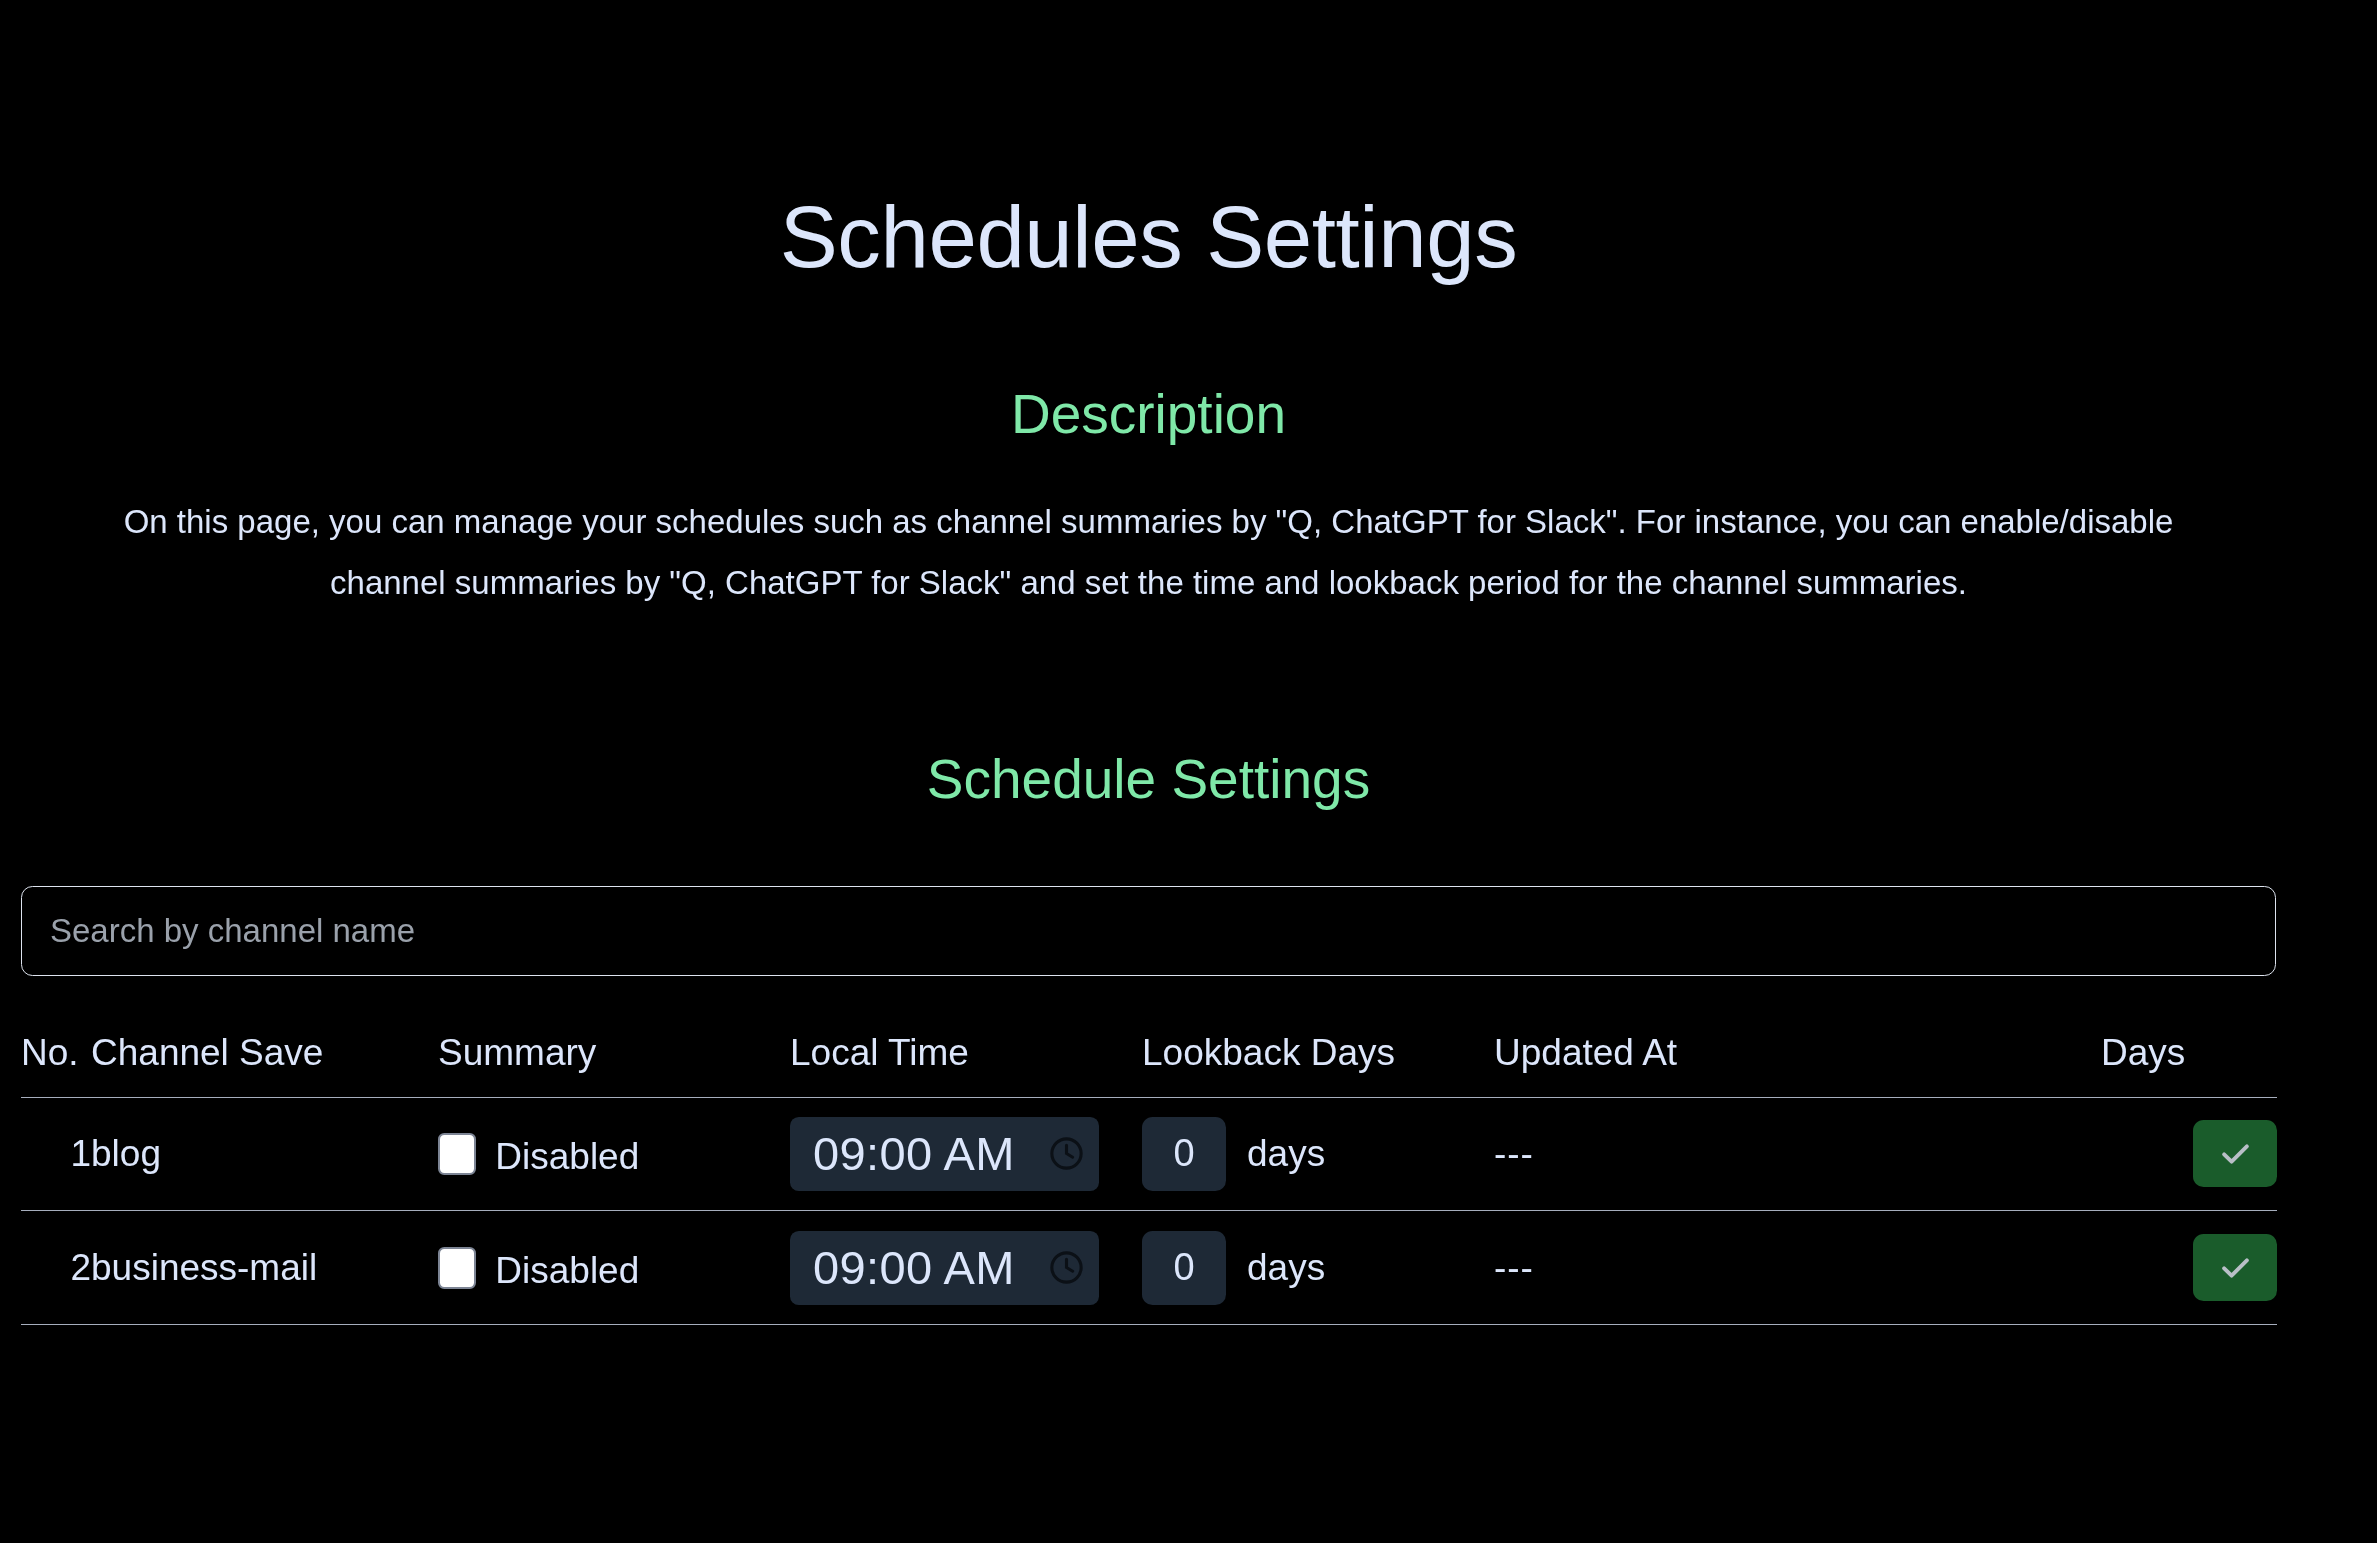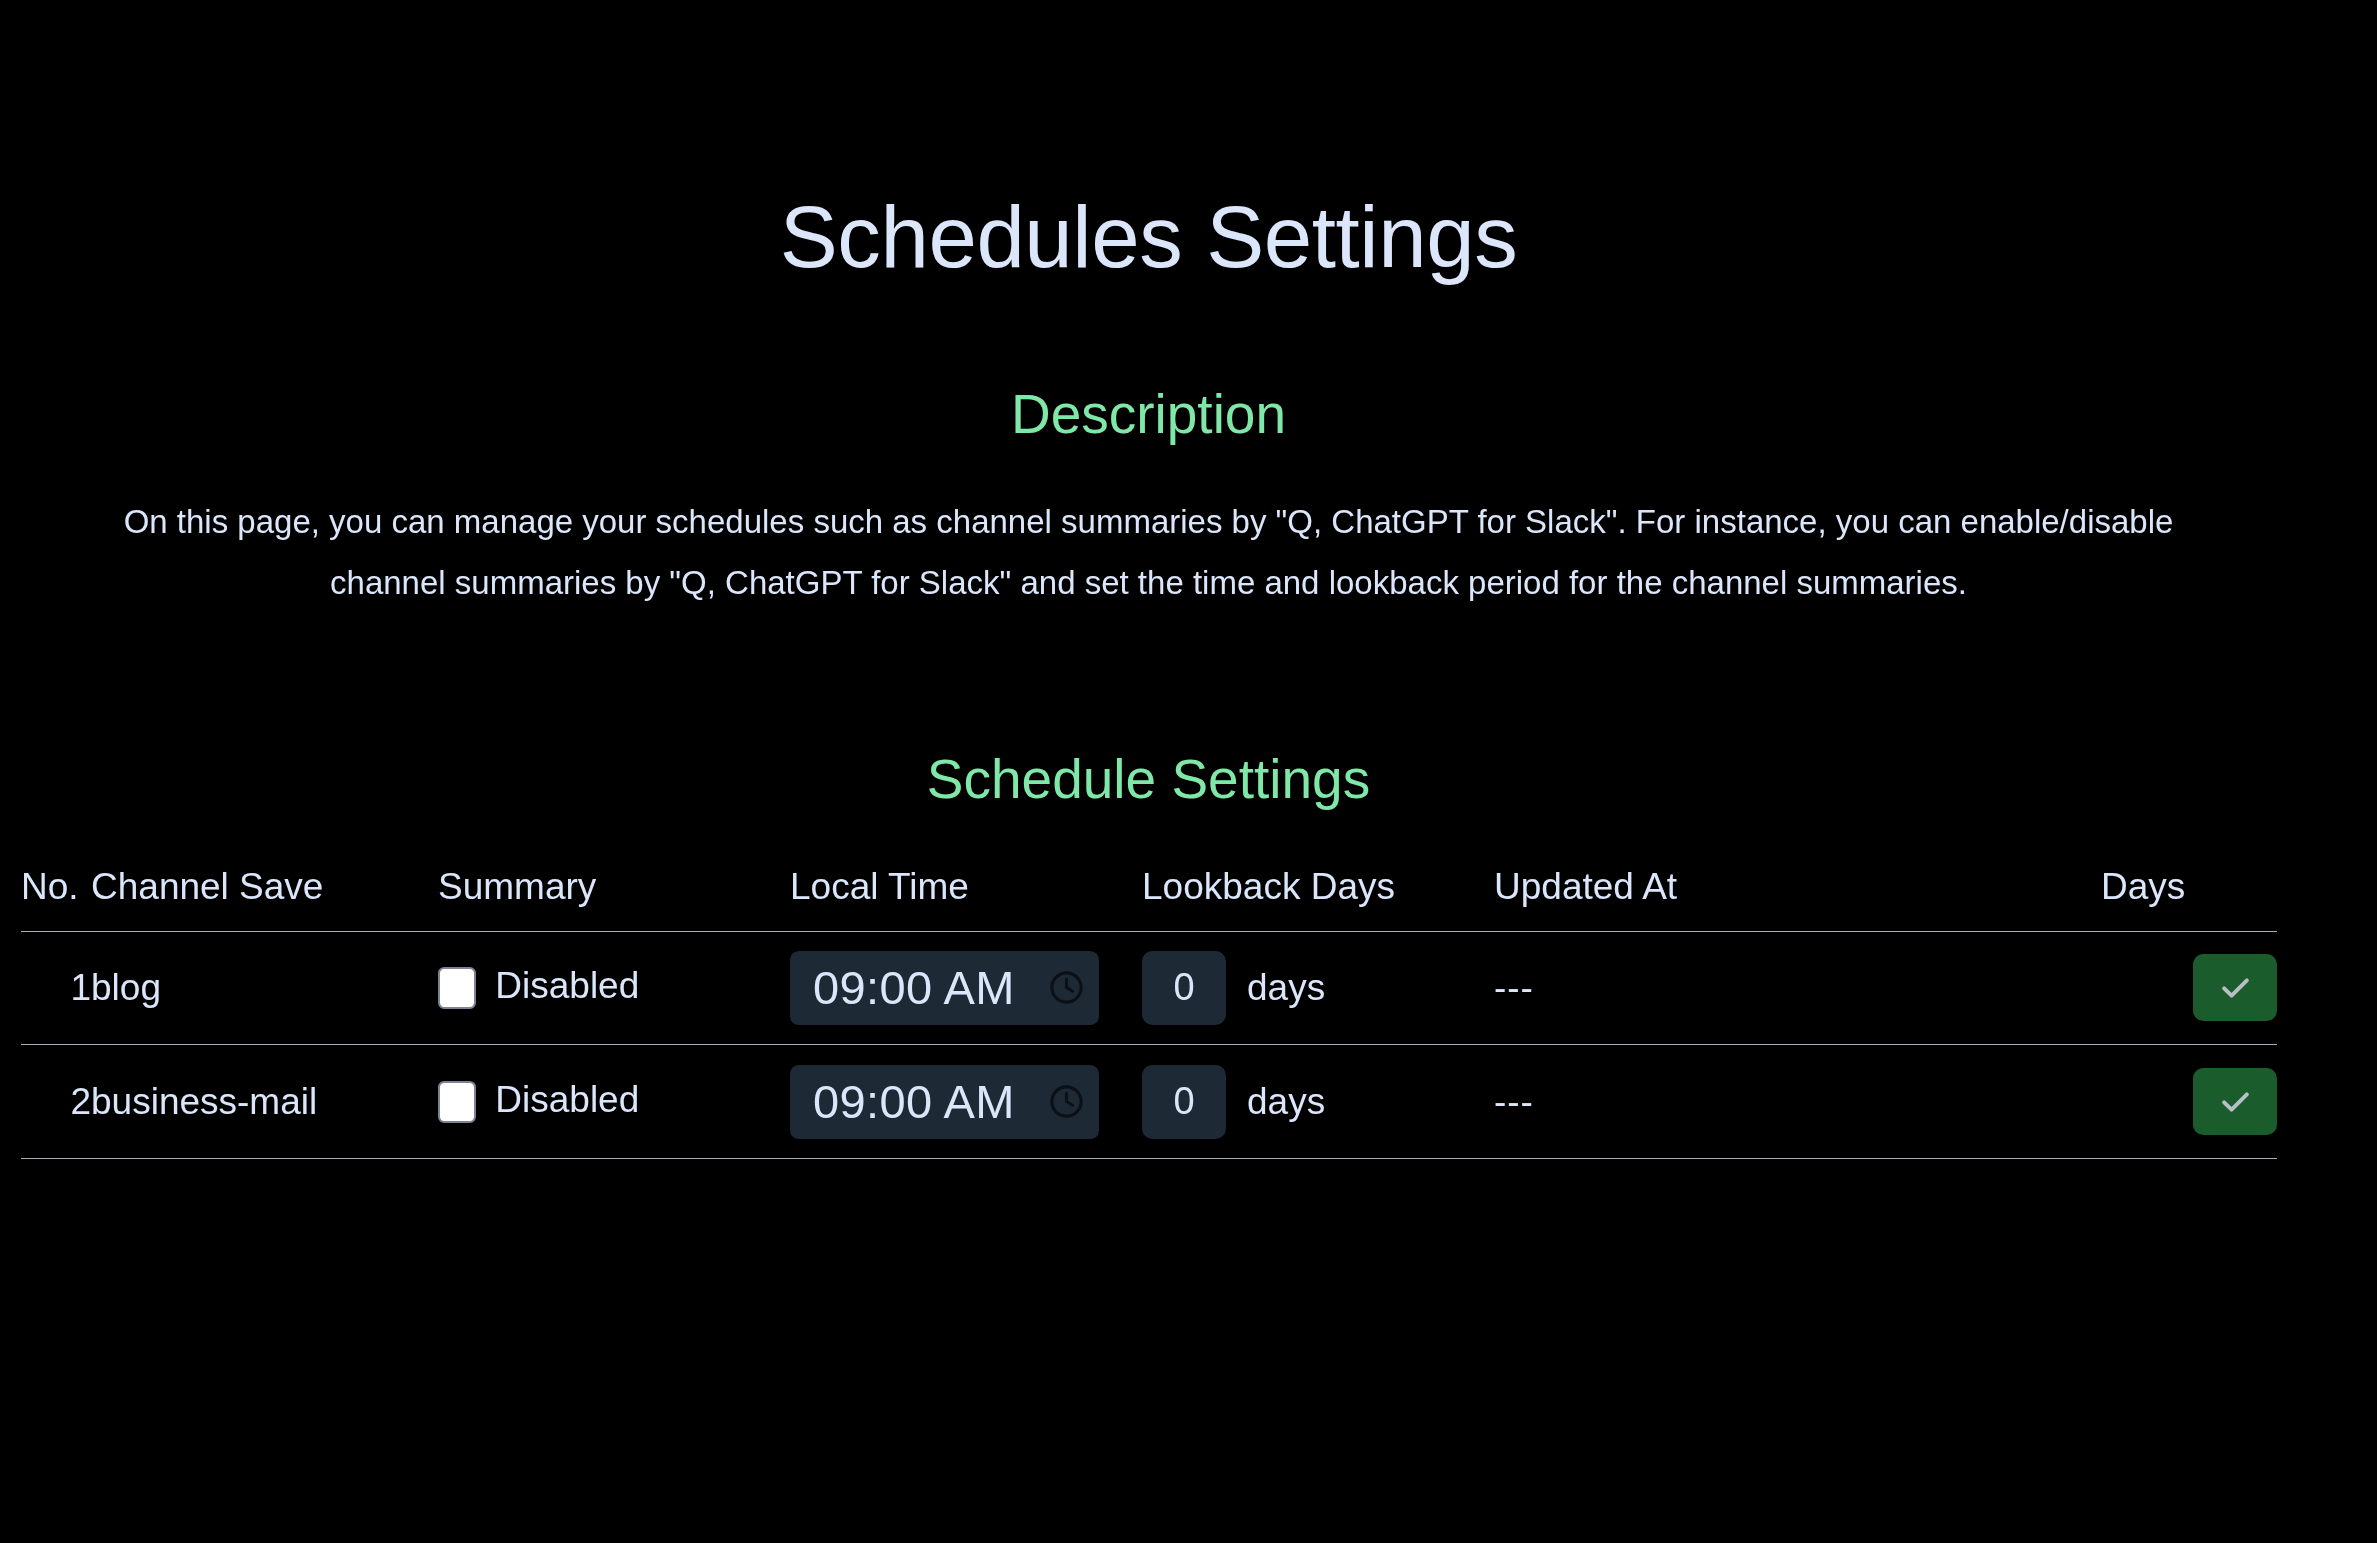--- a/index.html
+++ b/index.html
@@ -124,21 +124,21 @@
   .col-updated   { width: 607px; }
   .col-save      { width: 176px; }
 
   th.th-no, td.td-no { text-align: right; padding-right: 28px; }
   th.th-no { text-align: left; padding-right: 0; padding-left: 10.6px; }
   th.th-save, td.td-save { text-align: right; }
 
   
   .summary-cell {
     display: flex;
-    align-items: flex-start;
+    align-items: flex-end;
     gap: 19.3px;
   }
   .checkbox {
     box-sizing: border-box;
     width: 38px;
     height: 42px;
     border-radius: 6.2px;
     background: #ffffff;
     border: 2.6px solid #7c8494;
     flex: 0 0 auto;
@@ -219,20 +219,23 @@
 <div class="page">
 
   <h1 class="page-title">Schedules Settings</h1>
 
   <h2 class="section-heading heading-description">Description</h2>
 
   <p class="description-text">On this page, you can manage your schedules such as channel summaries by "Q, ChatGPT for Slack". For instance, you can enable/disable channel summaries by "Q, ChatGPT for Slack" and set the time and lookback period for the channel summaries.</p>
 
   <h2 class="section-heading heading-schedule-settings">Schedule Settings</h2>
 
+  <div class="search-wrap">
+    <input class="search-input" type="text" placeholder="Search by channel name" style="">
+  </div>
 
   <div class="table-wrap">
     <table class="schedule-table">
       <colgroup>
         <col class="col-no">
           <col class="col-channel">
           <col class="col-summary">
         <col class="col-time">
           <col class="col-lookback">
           <col class="col-updated">

